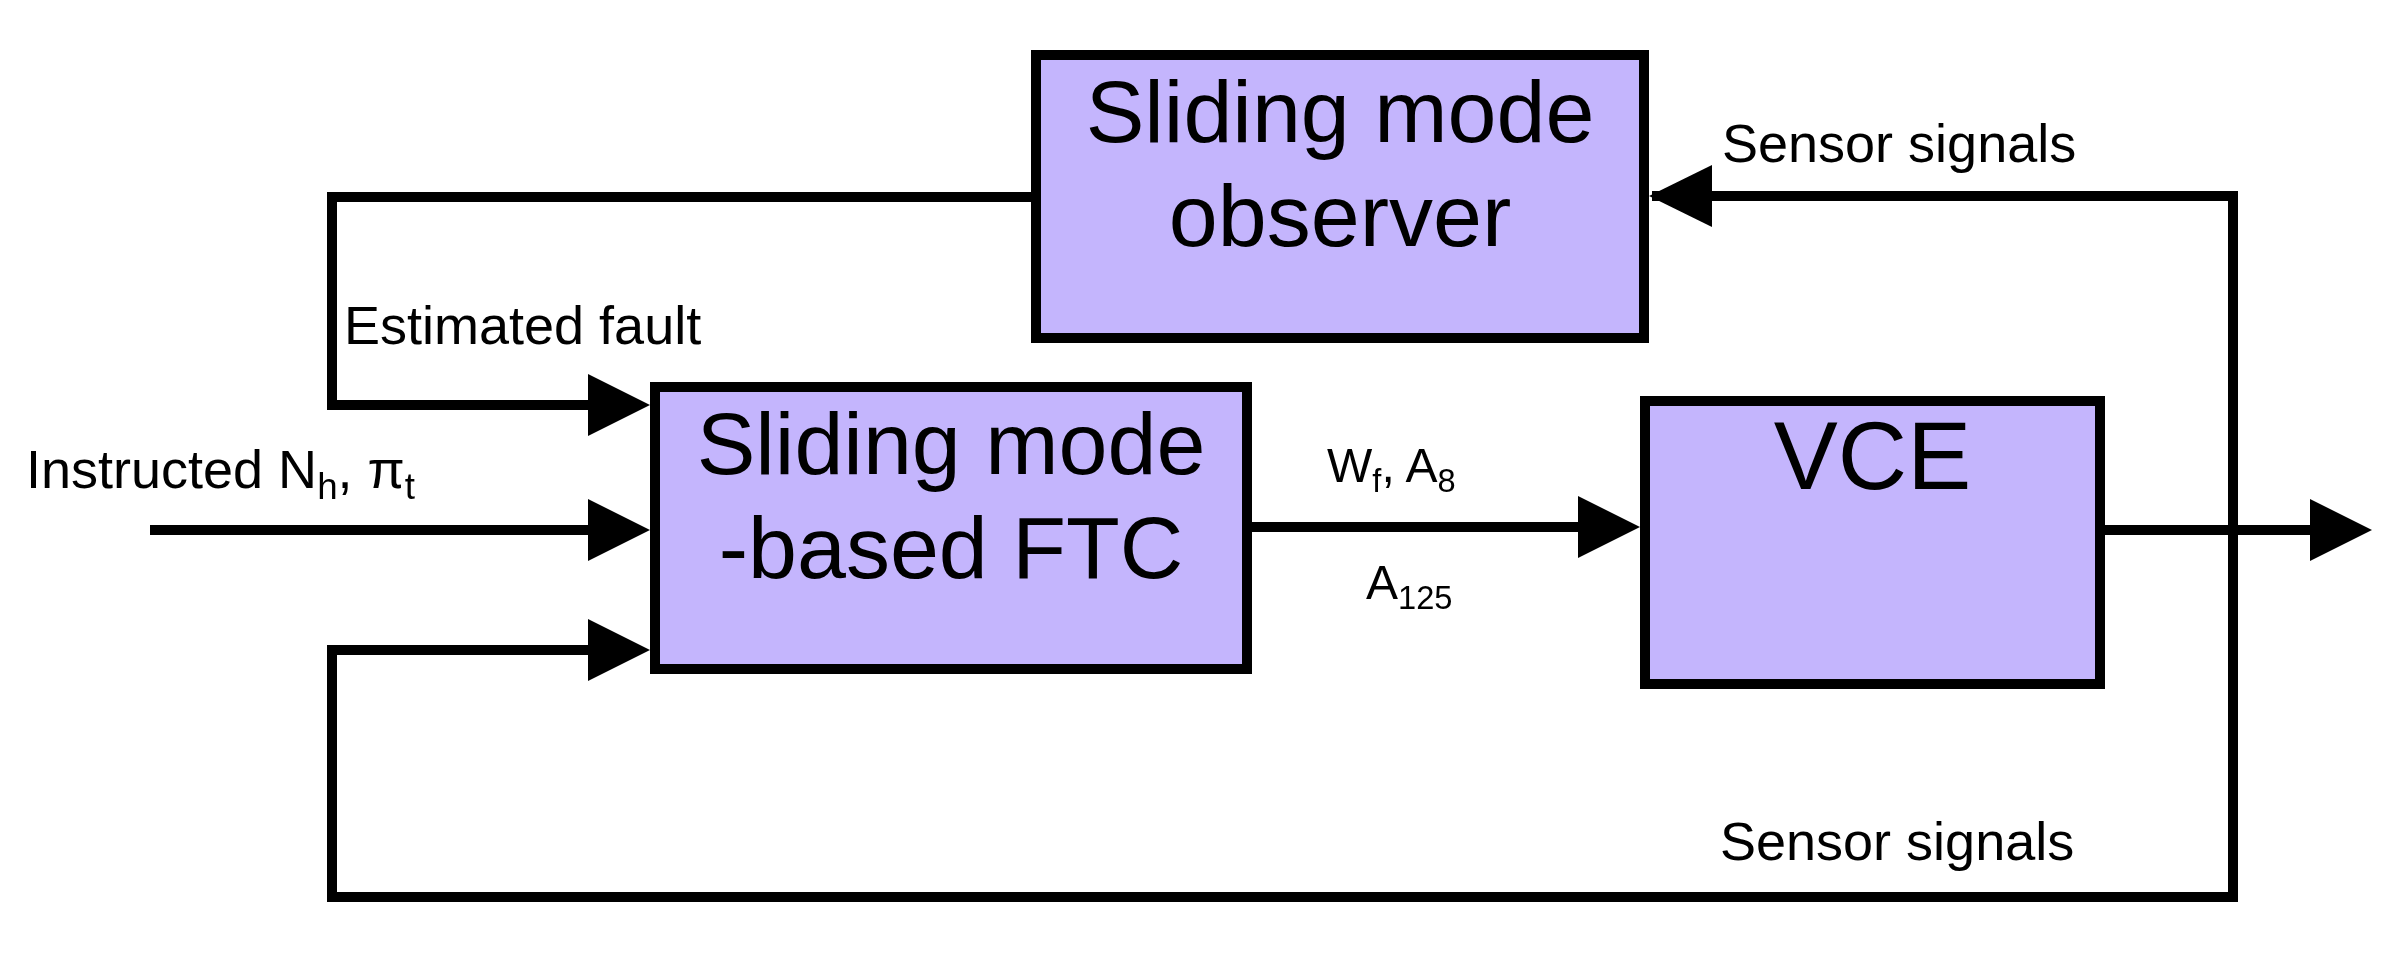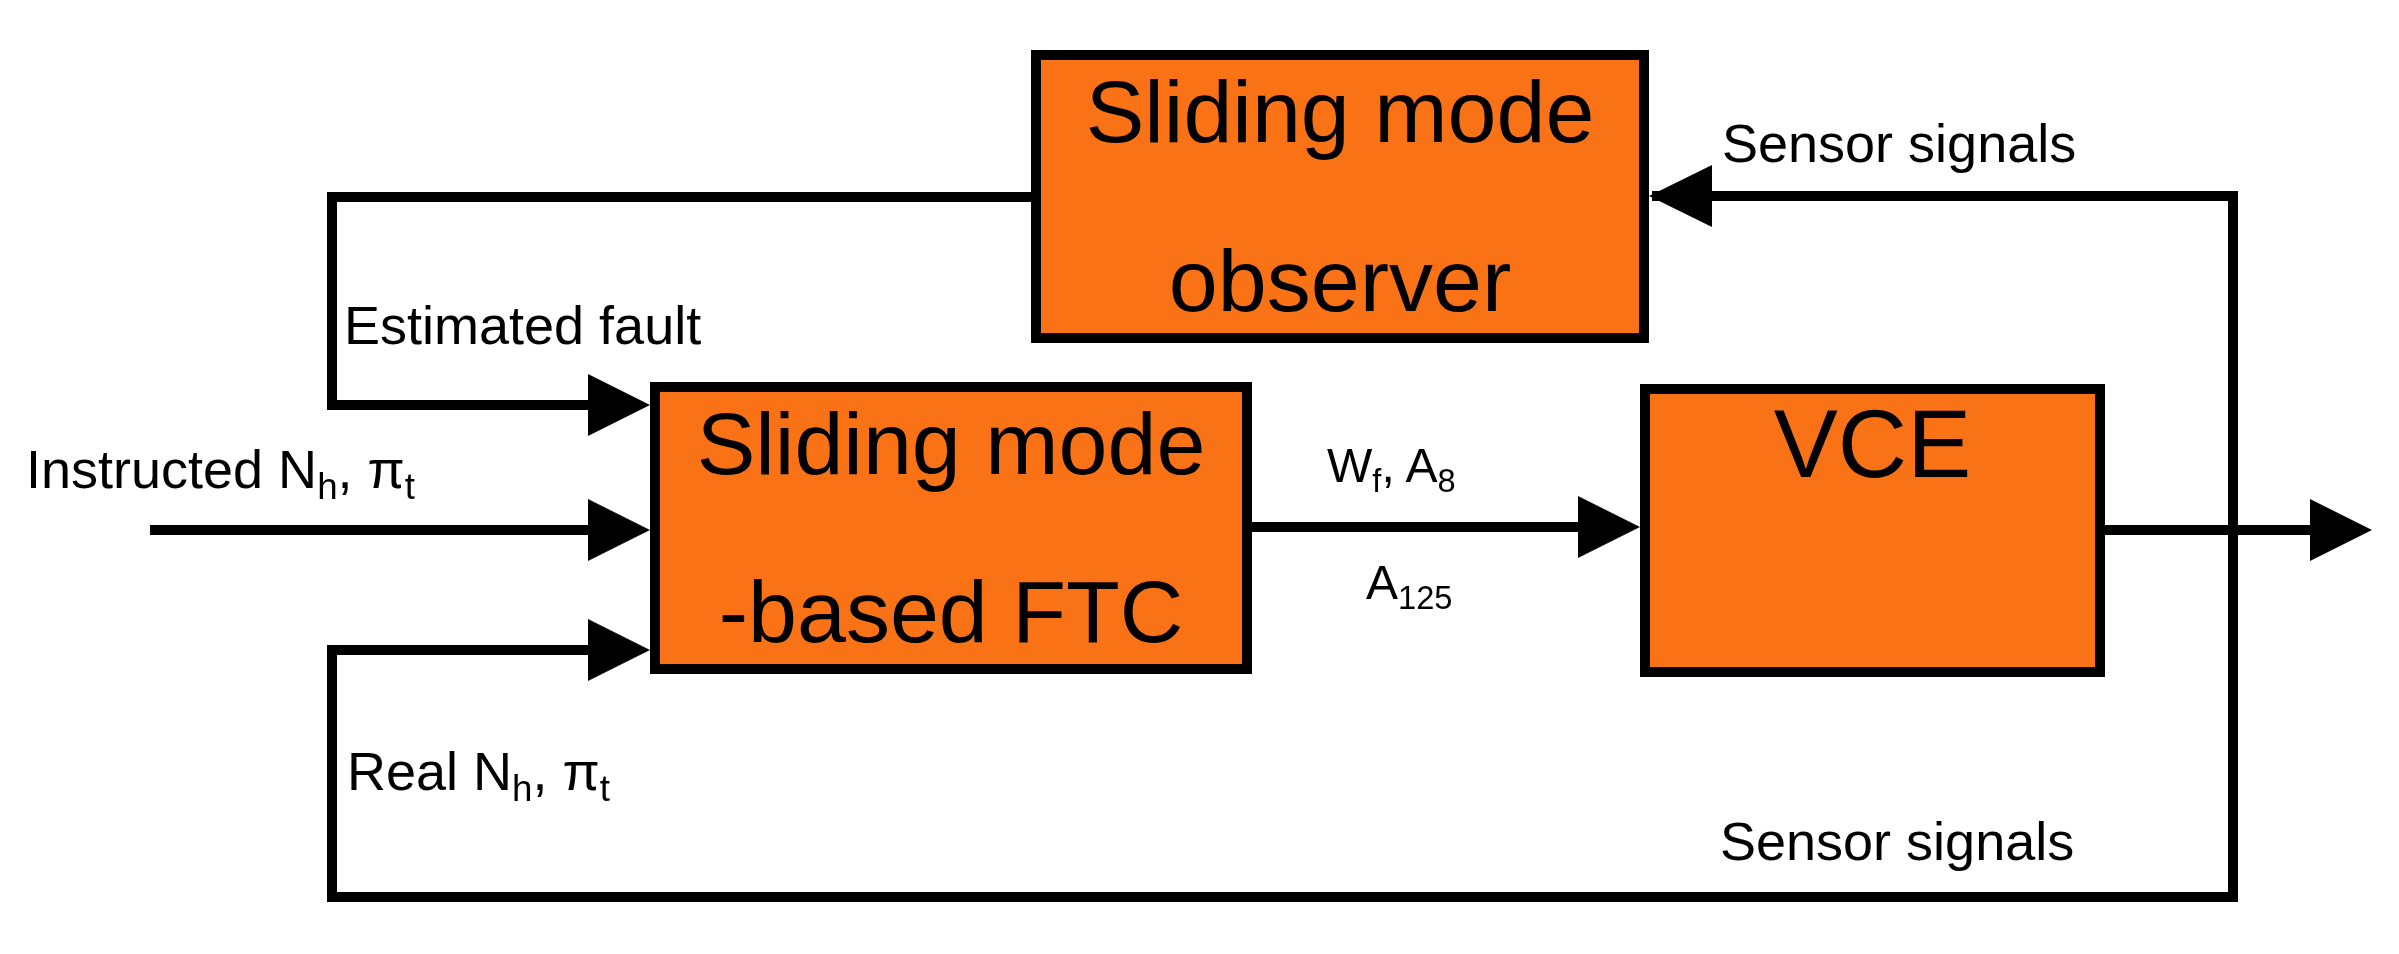--- a/index.html
+++ b/index.html
@@ -19,25 +19,25 @@
   .wires {
     position: absolute;
     left: 0;
     top: 0;
     z-index: 1;
   }
   .box {
     position: absolute;
     box-sizing: border-box;
     border: 10px solid #000000;
-    background: #f97316;
+    background: #c4b5fd;
     display: flex;
     flex-direction: column;
     align-items: center;
-    justify-content: space-between;
+    justify-content: flex-start;
     text-align: center;
     z-index: 2;
   }
   .box .bl {
     font-size: 88px;
     line-height: 104px;
     white-space: nowrap;
   }
   .box--vce .bl {
     font-size: 96px;
@@ -85,31 +85,30 @@
   <div class="box" style="left:1031px; top:50px; width:618px; height:293px;">
     <div class="bl">Sliding mode</div>
     <div class="bl">observer</div>
   </div>
 
   <div class="box" style="left:650px; top:382px; width:602px; height:292px;">
     <div class="bl">Sliding mode</div>
     <div class="bl">-based FTC</div>
   </div>
 
-  <div class="box box--vce" style="left:1640px; top:384px; width:465px; height:293px;">
+  <div class="box box--vce" style="left:1640px; top:396px; width:465px; height:293px;">
     <div class="bl">VCE</div>
   </div>
 
   <div class="flabel" style="left:1722px; top:108px;">Sensor signals</div>
 
   <div class="flabel" style="left:26px; top:434px;"><span>Instructed N</span><span class="sub">h</span><span>, π</span><span class="sub">t</span></div>
 
   <div class="flabel" style="left:344px; top:290px;">Estimated fault</div>
 
-  <div class="flabel" style="left:347px; top:736px;"><span>Real N</span><span class="sub">h</span><span>, π</span><span class="sub">t</span></div>
 
   <div class="flabel" style="left:1720px; top:806px;">Sensor signals</div>
 
   <div class="flabel flabel--small" style="left:1327px; top:434px;"><span>W</span><span class="sub">f</span><span>, A</span><span class="sub">8</span></div>
 
   <div class="flabel flabel--small" style="left:1366px; top:551px;"><span>A</span><span class="sub">125</span></div>
 
 </div>
 
 </body></html>

